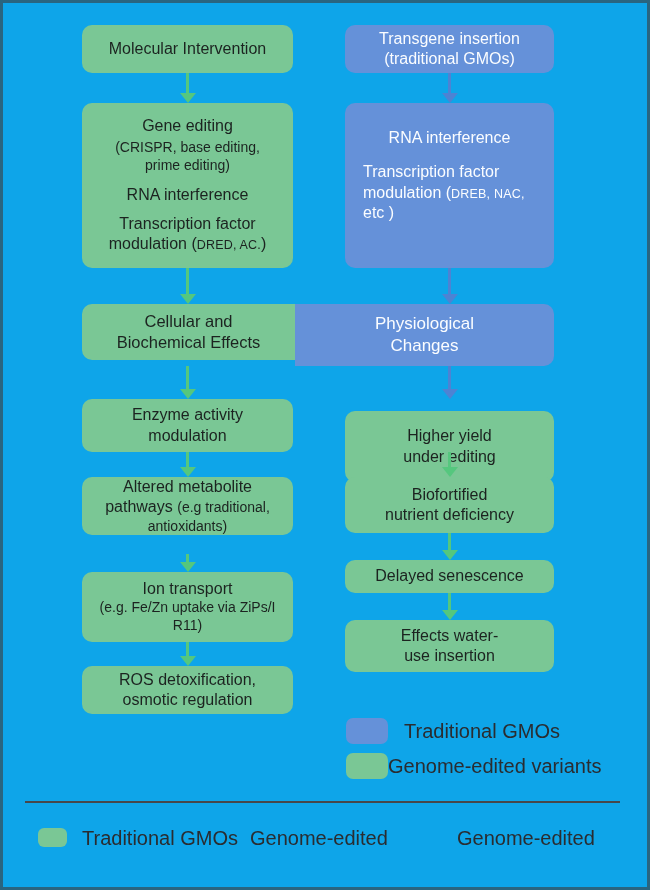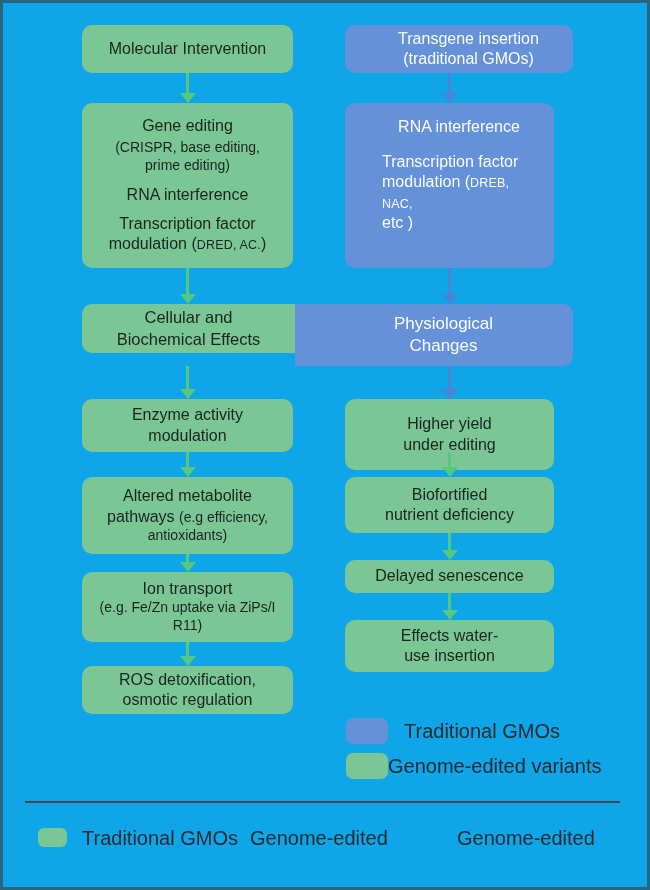--- a/index.html
+++ b/index.html
@@ -7,21 +7,21 @@
   .frame{
     position:relative;width:650px;height:890px;box-sizing:border-box;
     border:3px solid #2a657f;background:#0ea5e9;overflow:hidden;
   }
   .box{
     position:absolute;border-radius:10px;
     display:flex;flex-direction:column;justify-content:center;align-items:center;
     text-align:center;font-size:16px;line-height:1.28;color:#1c2320;
   }
   .g{background:#7ac795;}
-  .b{background:#6591d9;color:#fbfdff;padding-left:19px;}
+  .b{background:#6591d9;color:#fbfdff;}
   .band-l{border-radius:10px 0 0 10px;}
   .band-r{border-radius:0 10px 10px 0;}
   .sm{font-size:14px;}
   .xs{font-size:12.5px;letter-spacing:.2px;}
   .mt11{margin-top:11px;} .mt8{margin-top:8px;} .mb2{margin-bottom:2px;}
   .leftblock{width:100%;box-sizing:border-box;padding:0 18px;text-align:left;}
   .arrow{position:absolute;width:17px;display:flex;flex-direction:column;align-items:center;}
   .arrow .stem{width:3.5px;flex:1 1 auto;}
   .arrow .head{width:0;height:0;border-left:8.5px solid transparent;border-right:8.5px solid transparent;border-top:10px solid;margin-top:-1px;}
   .ag .stem{background:#55c77e;} .ag .head{border-top-color:#55c77e;}
@@ -52,43 +52,43 @@
     <div class="mt11">RNA interference</div>
     <div class="mt8">Transcription factor</div>
     <div><span>modulation (</span><span class="xs">DRED, AC.</span><span>)</span></div>
   </div>
 
   <div class="arrow ag" style="left:176px;top:265px;height:36px;">
     <div class="stem"></div>
     <div class="head"></div>
   </div>
 
-  <div class="box g band-l" style="left:79px;top:301px;width:213px;height:49px;font-size:16.5px;">
+  <div class="box g band-l" style="left:79px;top:301px;width:213px;height:56px;font-size:16.5px;">
     <div>Cellular and</div>
     <div>Biochemical Effects</div>
   </div>
 
   <div class="arrow ag" style="left:176px;top:363px;height:33px;">
     <div class="stem"></div>
     <div class="head"></div>
   </div>
 
   <div class="box g" style="left:79px;top:396px;width:211px;height:53px;">
     <div>Enzyme activity</div>
     <div>modulation</div>
   </div>
 
   <div class="arrow ag" style="left:176px;top:449px;height:25px;">
     <div class="stem"></div>
     <div class="head"></div>
   </div>
 
-  <div class="box g" style="left:79px;top:474px;width:211px;height:77px;">
+  <div class="box g" style="left:79px;top:474px;width:211px;height:58px;">
     <div>Altered metabolite</div>
-    <div><span>pathways </span><span class="sm">(e.g efficiency,</span></div>
+    <div><span>pathways </span><span class="sm">(e.g traditional,</span></div>
     <div class="sm">antioxidants)</div>
   </div>
 
   <div class="arrow ag" style="left:176px;top:551px;height:18px;">
     <div class="stem"></div>
     <div class="head"></div>
   </div>
 
   <div class="box g" style="left:79px;top:569px;width:211px;height:70px;">
     <div>Ion transport</div>
@@ -133,21 +133,21 @@
   <div class="box b band-r" style="left:292px;top:301px;width:259px;height:62px;font-size:17px;">
     <div>Physiological</div>
     <div>Changes</div>
   </div>
 
   <div class="arrow ab" style="left:438px;top:363px;height:33px;">
     <div class="stem"></div>
     <div class="head"></div>
   </div>
 
-  <div class="box g" style="left:342px;top:396px;width:209px;height:71px;">
+  <div class="box g" style="left:342px;top:408px;width:209px;height:71px;">
     <div>Higher yield</div>
     <div>under editing</div>
   </div>
 
   <div class="arrow ag" style="left:438px;top:449px;height:25px;">
     <div class="stem"></div>
     <div class="head"></div>
   </div>
 
   <div class="box g" style="left:342px;top:474px;width:209px;height:56px;">

